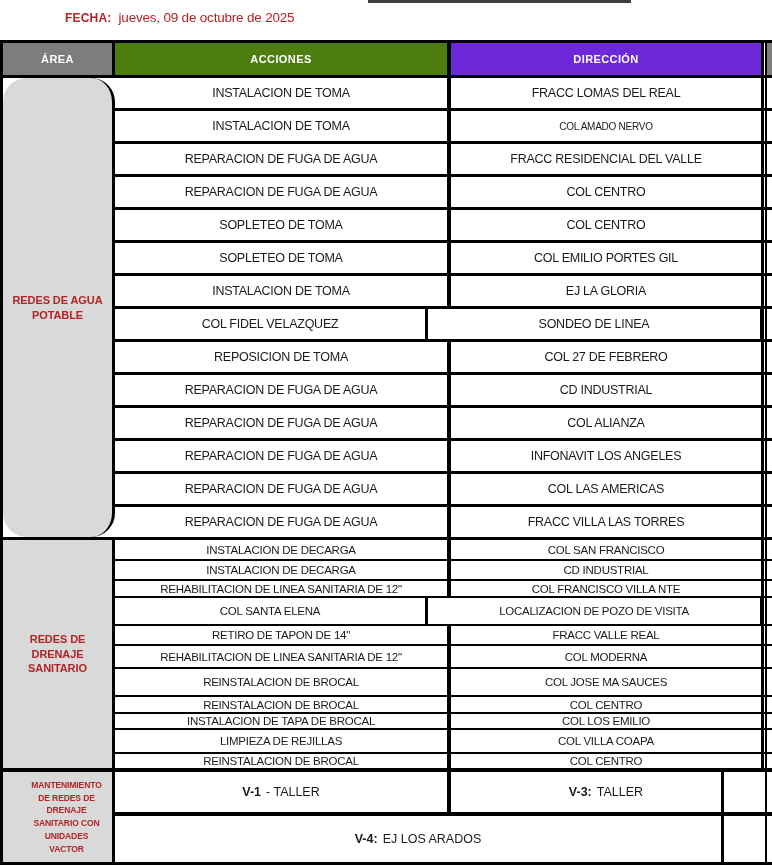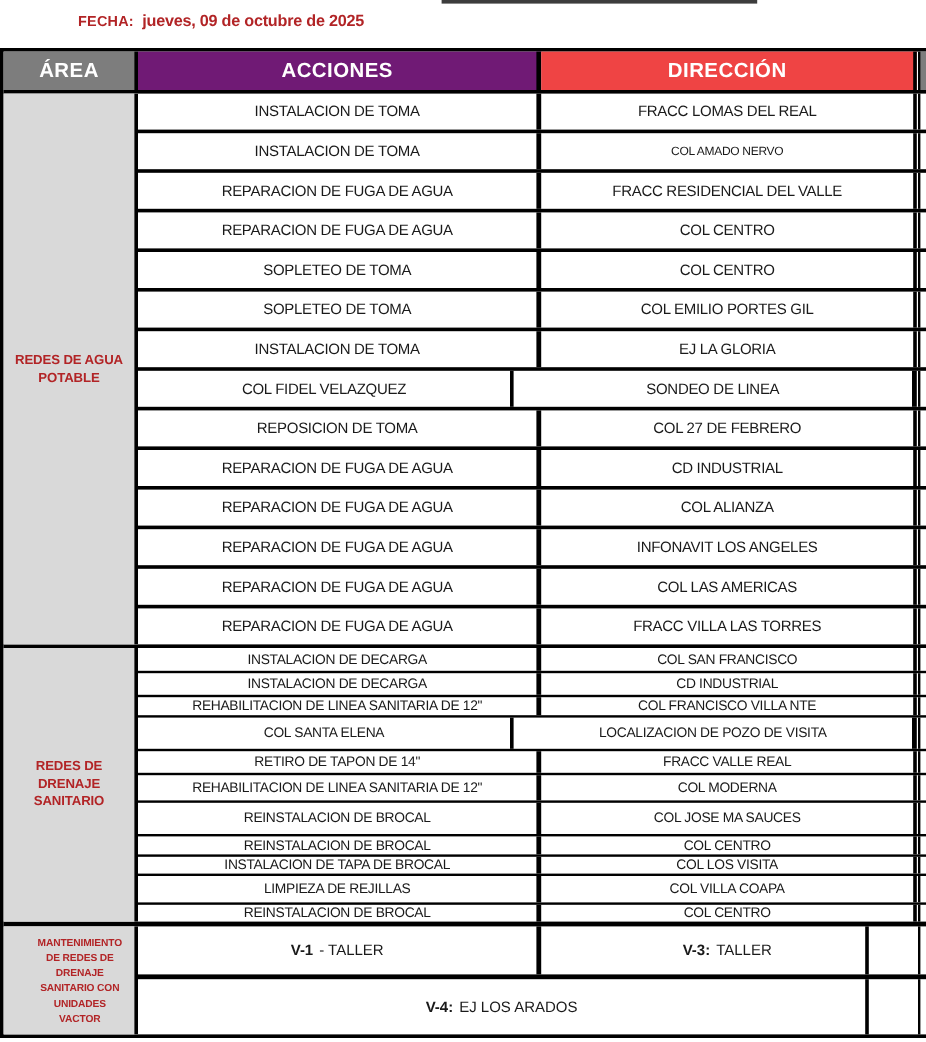--- a/index.html
+++ b/index.html
@@ -4,28 +4,28 @@
 <style>
   * { margin:0; padding:0; box-sizing:border-box; }
   html,body { width:772px; height:868px; background:#fff; overflow:hidden; }
   body { font-family:"Liberation Sans","DejaVu Sans",sans-serif; color:#1a1a1a; }
   .sheet { position:relative; width:772px; height:868px; background:#fff; }
 
   .topline { position:absolute; left:368px; top:0; width:263px; height:3px; background:#3d3d3d; }
 
   .fecha { position:absolute; left:65px; top:10px; display:flex; align-items:baseline; white-space:nowrap; }
   .fecha-label { font-size:12px; font-weight:bold; letter-spacing:.2px; margin-right:7px; }
-  .fecha-value { font-size:13.5px; font-weight:bold; letter-spacing:-.2px; }
+  .fecha-value { font-size:13.5px; font-weight:normal; letter-spacing:-.2px; }
 
   .table { position:absolute; left:0; top:40px; width:772px;
            border-top:3px solid #000; border-left:3px solid #000; border-bottom:3px solid #000; }
 
   .thead { display:flex; height:35px; border-bottom:3px solid #000; }
   .th { display:flex; align-items:center; justify-content:center;
-        color:#fff; font-weight:bold; font-size:17px; letter-spacing:.4px; }
+        color:#fff; font-weight:bold; font-size:11px; letter-spacing:.4px; }
   .col-area { width:112px; border-right:3px solid #000; }
   .col-acc  { width:336px; border-right:4px solid #000; }
   .col-dir  { flex:1; border-right:3px solid #000; }
   .sliver   { width:7px; border-left:2px solid #000; margin-left:1px; }
 
   .section { display:flex; }
   .sec1 { border-bottom:3px solid #000; }
   .sec2 { border-bottom:4px solid #000; }
   .area-cell { width:112px; border-right:3px solid #000; background:#d9d9d9;
                display:flex; align-items:center; justify-content:center; text-align:center;
@@ -62,27 +62,27 @@
 
   <div class="fecha">
     <span class="fecha-label" style="color: rgb(178, 36, 38);">FECHA:</span>
     <span class="fecha-value" style="color: rgb(178, 36, 38);">jueves, 09 de octubre de 2025</span>
   </div>
 
   <div class="table">
 
     <div class="thead">
       <div class="th col-area" style="background: rgb(125, 125, 125);">ÁREA</div>
-      <div class="th col-acc" style="background: #701a75;">ACCIONES</div>
-      <div class="th col-dir" style="background: #ef4444;">DIRECCIÓN</div>
+      <div class="th col-acc" style="background: #4d7c0f;">ACCIONES</div>
+      <div class="th col-dir" style="background: #6d28d9;">DIRECCIÓN</div>
       <div class="sliver th-sliver" style="background: rgb(125, 125, 125);"></div>
     </div>
 
     <div class="section sec1 sec-agua">
-      <div class="area-cell" style="background: rgb(217, 217, 217); color: rgb(178, 36, 38);">REDES DE AGUA POTABLE</div>
+      <div class="area-cell" style="background: rgb(217, 217, 217); color: rgb(178, 36, 38); border-radius: 24px;">REDES DE AGUA POTABLE</div>
       <div class="rows">
         <div class="row">
             <div class="c c-acc">INSTALACION DE TOMA</div>
             <div class="c c-dir">FRACC LOMAS DEL REAL</div>
             <div class="sliver"></div>
           </div>
         <div class="row">
             <div class="c c-acc">INSTALACION DE TOMA</div>
             <div class="c c-dir small-txt">COL AMADO NERVO</div>
             <div class="sliver"></div>
@@ -188,21 +188,21 @@
             <div class="c c-dir">COL JOSE MA SAUCES</div>
             <div class="sliver"></div>
           </div>
         <div class="row h17">
             <div class="c c-acc">REINSTALACION DE BROCAL</div>
             <div class="c c-dir">COL CENTRO</div>
             <div class="sliver"></div>
           </div>
         <div class="row h16">
             <div class="c c-acc">INSTALACION DE TAPA DE BROCAL</div>
-            <div class="c c-dir">COL LOS VISITA</div>
+            <div class="c c-dir">COL LOS EMILIO</div>
             <div class="sliver"></div>
           </div>
         <div class="row h24">
             <div class="c c-acc">LIMPIEZA DE REJILLAS</div>
             <div class="c c-dir">COL VILLA COAPA</div>
             <div class="sliver"></div>
           </div>
         <div class="row h14">
             <div class="c c-acc">REINSTALACION DE BROCAL</div>
             <div class="c c-dir">COL CENTRO</div>

